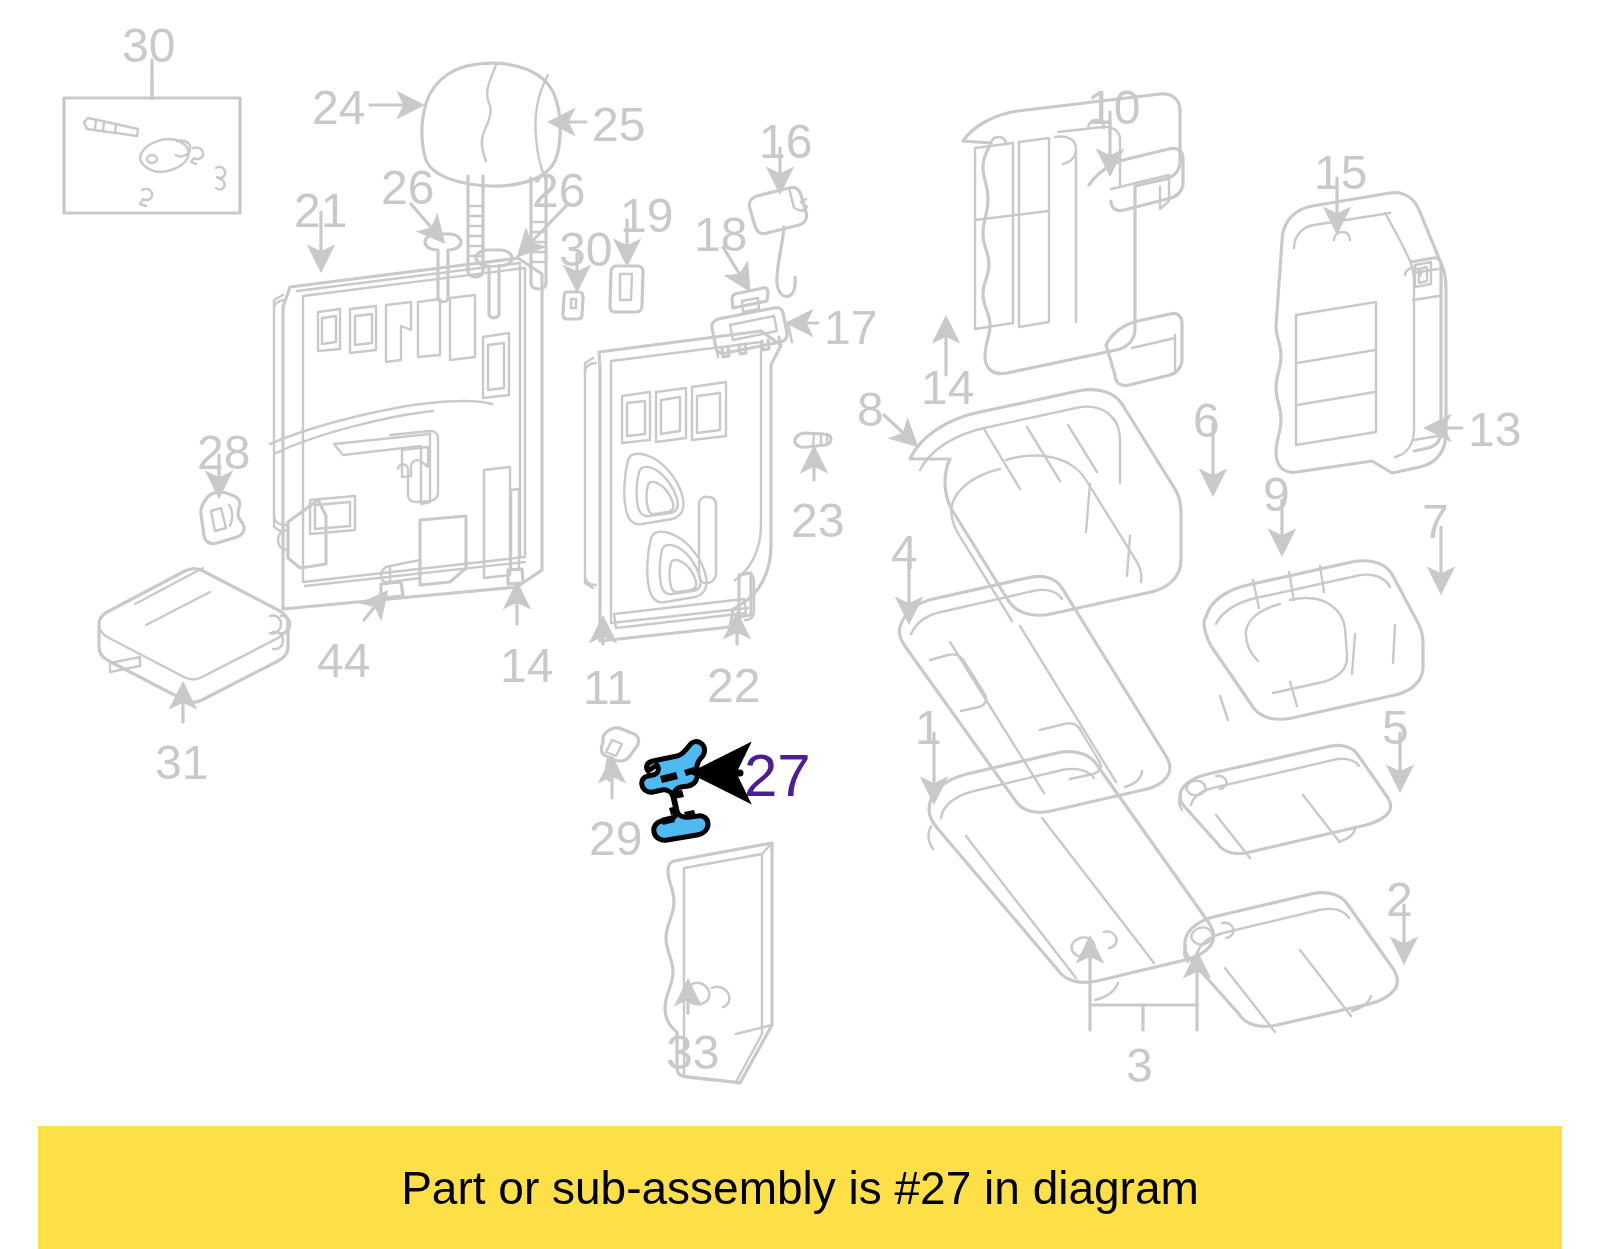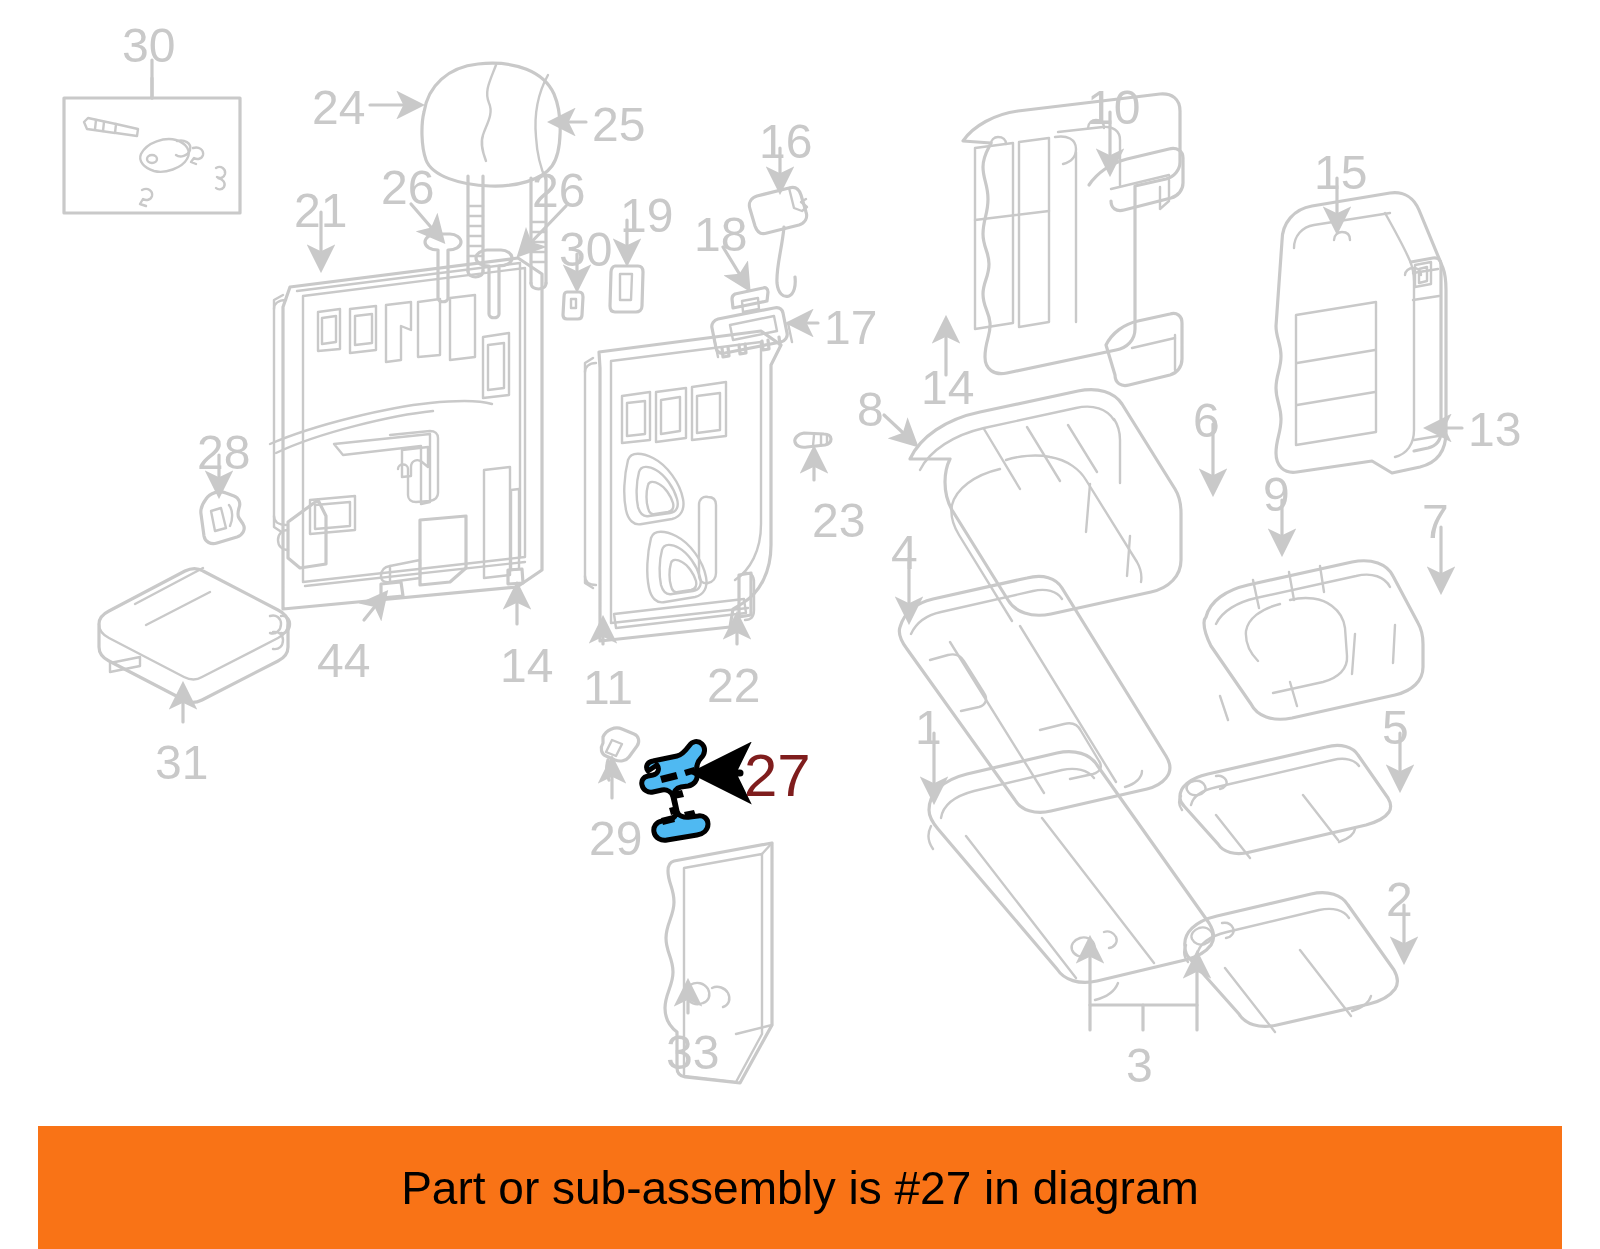--- a/index.html
+++ b/index.html
@@ -16,26 +16,26 @@
     position:absolute;
     color:#c9c9c9;
     font-family:"Liberation Sans", sans-serif;
     font-size:48px;
     line-height:56px;
     font-weight:400;
     white-space:nowrap;
     letter-spacing:0px;
     user-select:none;
   }
-  .lbl.hot{color:#7f1d1d;font-size:60px;}
+  .lbl.hot{color:#4c1d95;font-size:60px;}
   #banner{
     position:absolute;
     left:38px;top:1126px;
     width:1524px;height:123px;
-    background:#f97316;
+    background:#fde047;
     box-sizing:border-box;
     display:flex;flex-direction:column;
     align-items:center;justify-content:center;
     overflow:hidden;
   }
   #banner .bline{
     color:#000;
     font-family:"Liberation Sans", sans-serif;
     font-size:46px;
     line-height:56px;
@@ -415,21 +415,21 @@
       <div class="lbl" style="left: 1468px; top: 402px;">13</div>
       <div class="lbl" style="left: 921px; top: 360px;">14</div>
       <div class="lbl" style="left: 1314px; top: 145px;">15</div>
       <div class="lbl" style="left: 759px; top: 114px;">16</div>
       <div class="lbl" style="left: 824px; top: 300px;">17</div>
       <div class="lbl" style="left: 694px; top: 207px;">18</div>
       <div class="lbl" style="left: 620px; top: 188px;">19</div>
       <div class="lbl" style="left: 559px; top: 222px;">30</div>
       <div class="lbl" style="left: 294px; top: 183px;">21</div>
       <div class="lbl" style="left: 707px; top: 658px;">22</div>
-      <div class="lbl" style="left: 791px; top: 493px; margin-left: 21px;">23</div>
+      <div class="lbl" style="left: 791px; top: 493px;">23</div>
       <div class="lbl" style="left: 312px; top: 80px;">24</div>
       <div class="lbl" style="left: 592px; top: 97px;">25</div>
       <div class="lbl" style="left: 381px; top: 160px;">26</div>
       <div class="lbl" style="left: 532px; top: 163px;">26</div>
       <div class="lbl hot" style="left: 744px; top: 748px;">27</div>
       <div class="lbl" style="left: 197px; top: 412px; margin-top: 13px;">28</div>
       <div class="lbl" style="left: 589px; top: 811px;">29</div>
       <div class="lbl" style="left: 122px; top: 18px;">30</div>
       <div class="lbl" style="left: 155px; top: 735px;">31</div>
       <div class="lbl" style="left: 317px; top: 633px;">44</div>

